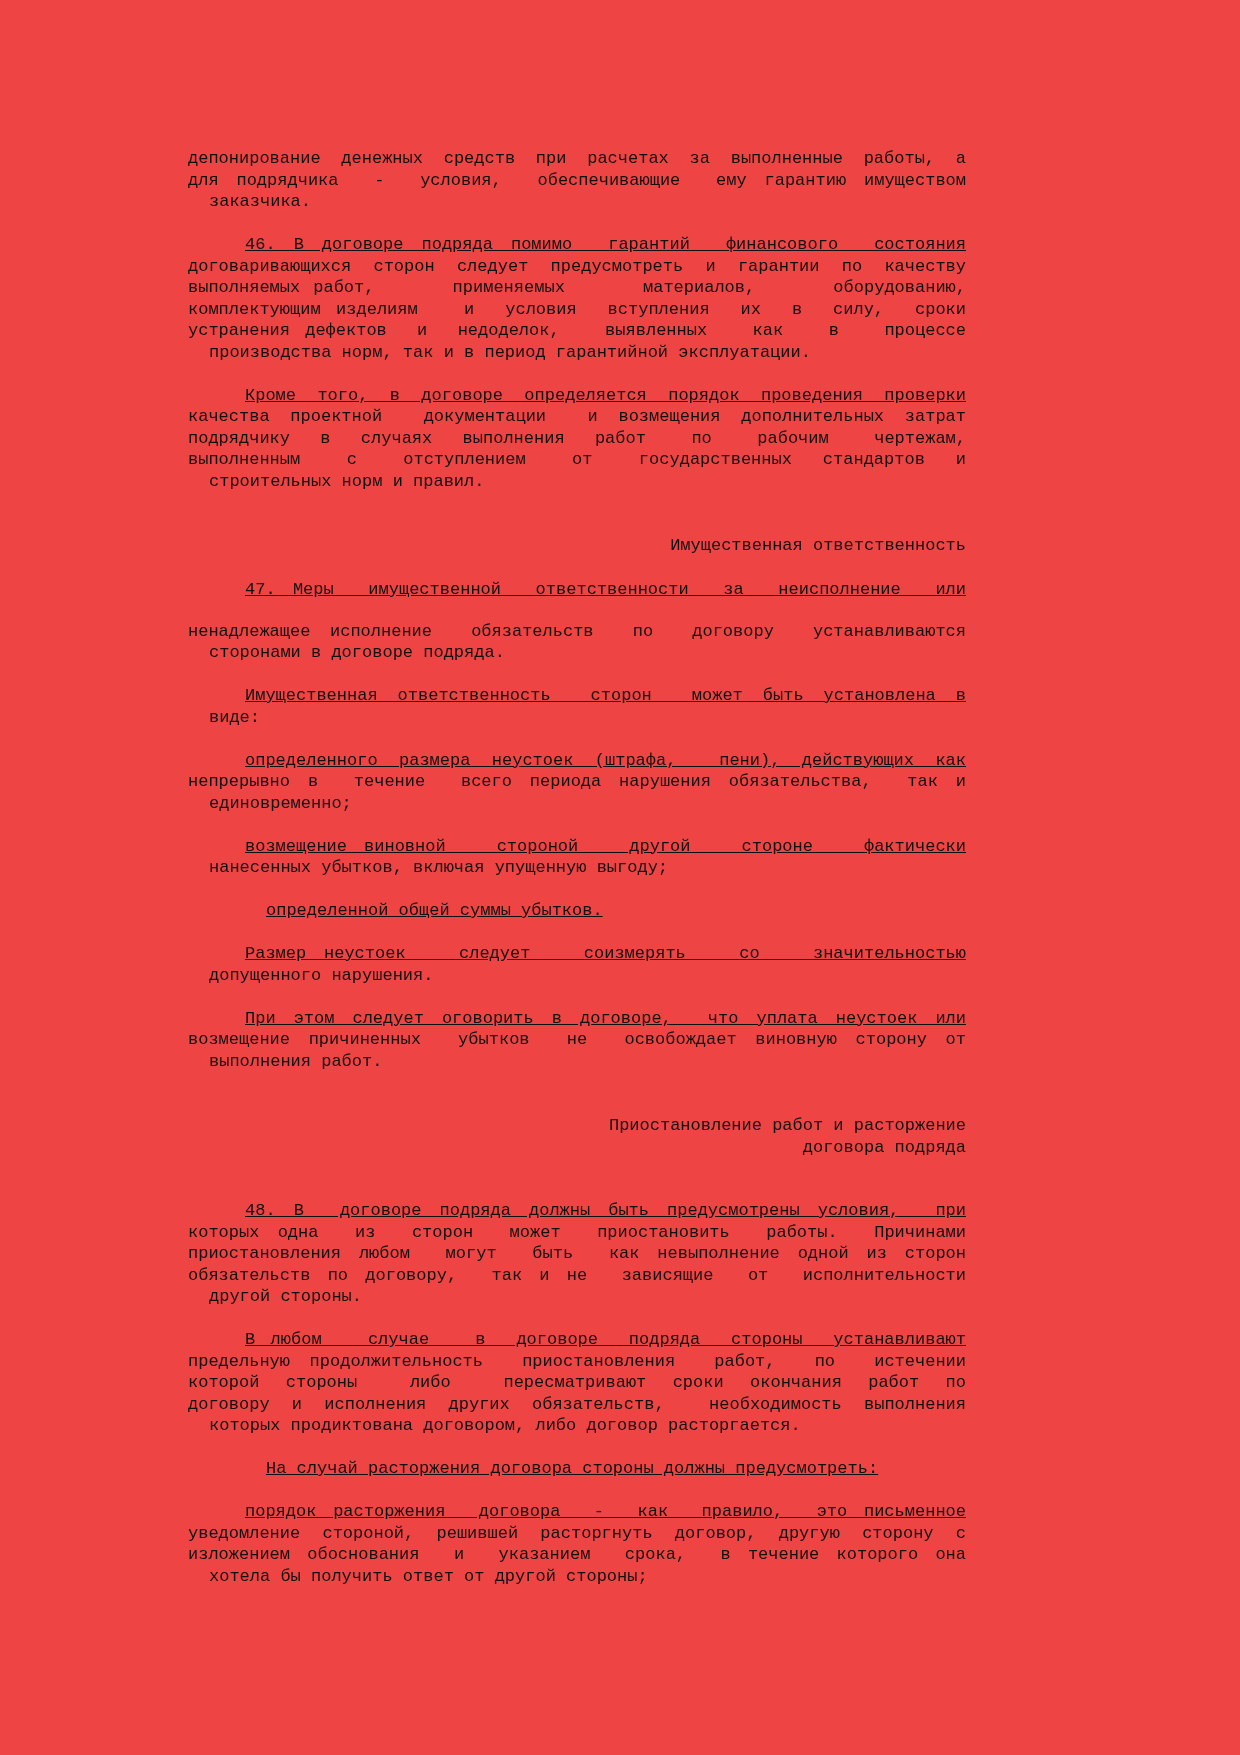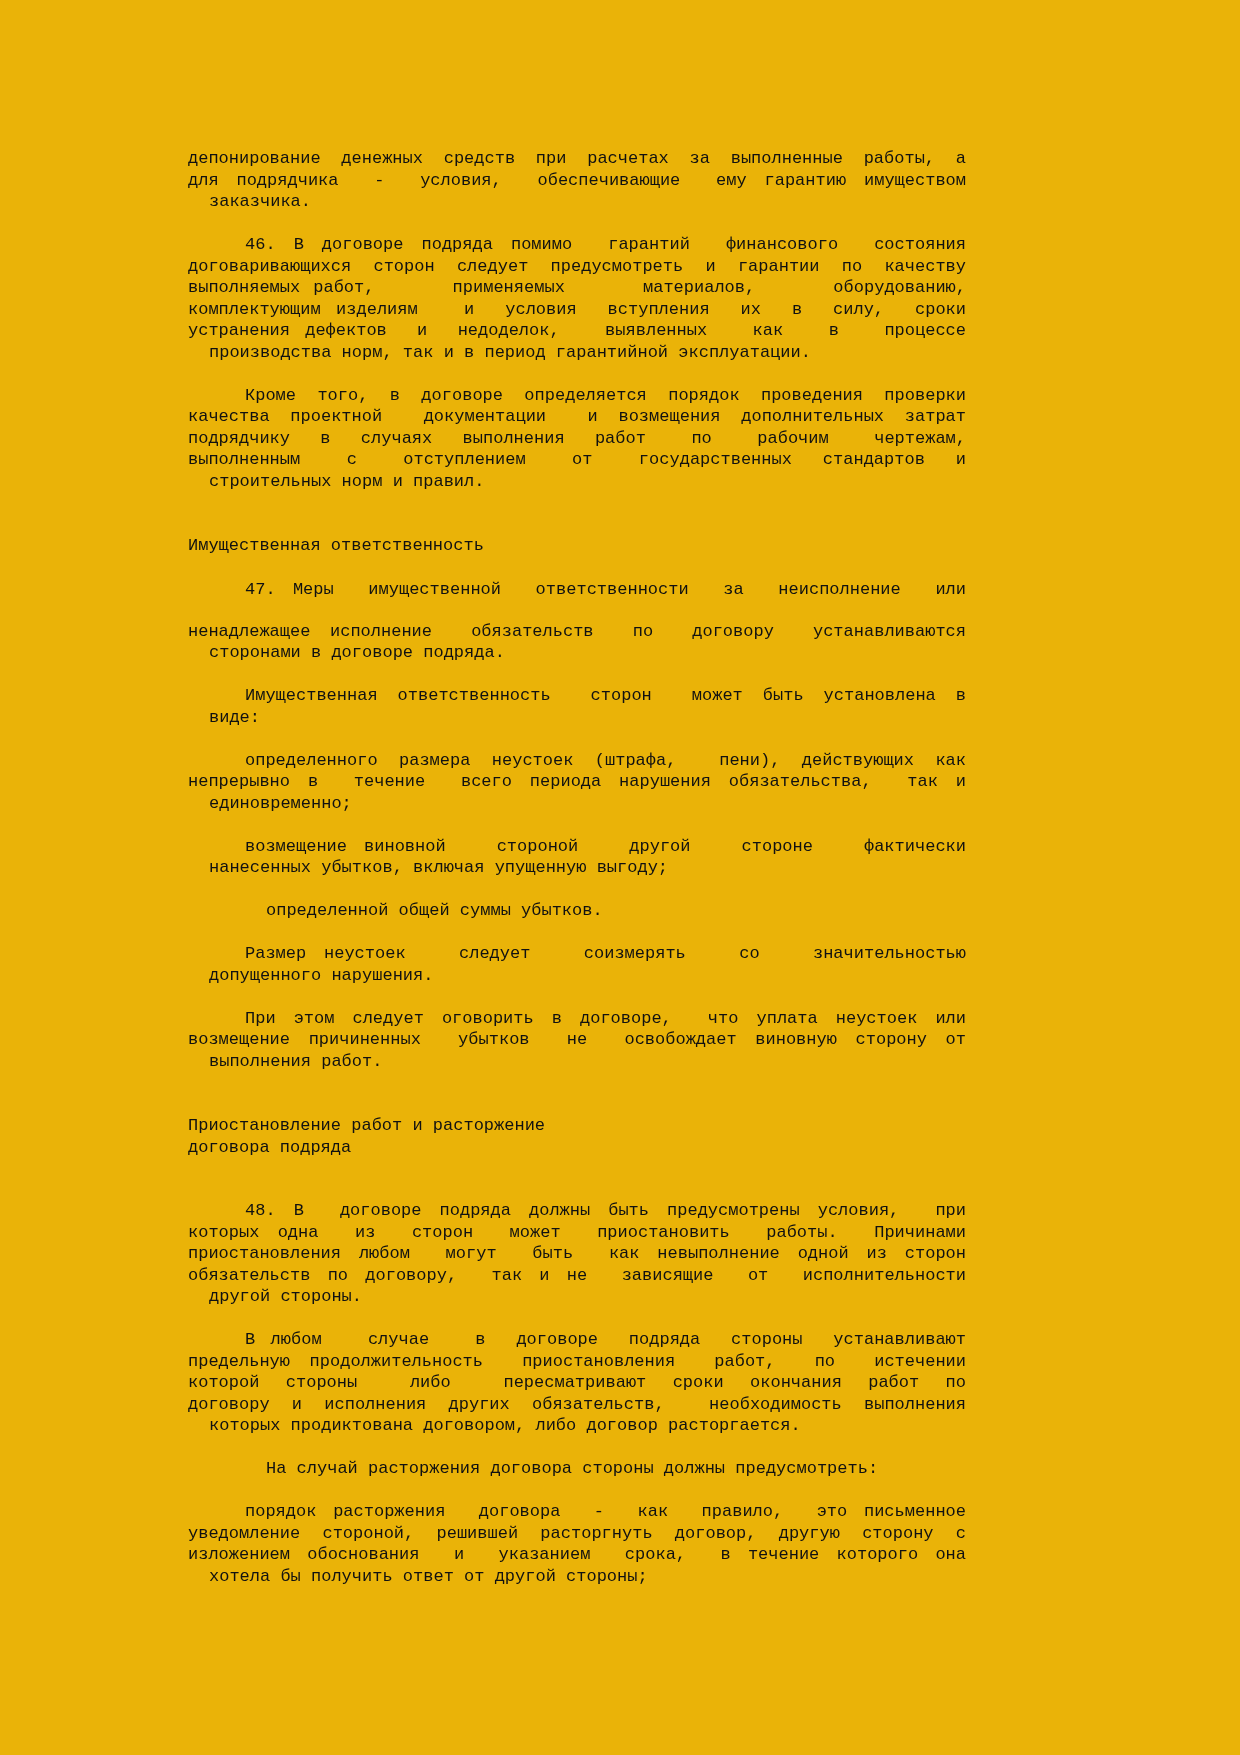--- a/index.html
+++ b/index.html
@@ -1,40 +1,40 @@
 <!DOCTYPE html>
 <html><head>
   <meta charset="utf-8">
   <style>
     html, body { margin: 0; padding: 0; background: #ffffff; }
     body { width: 1240px; height: 1755px; position: relative; overflow: hidden; }
-    .page { position: absolute; left: 0; top: 0; width: 1240px; height: 1755px; background: #eab308; }
+    .page { position: absolute; left: 0; top: 0; width: 1240px; height: 1755px; background: #ef4444; }
     .line {
       position: absolute;
       left: 188px;
       width: 778px;
       font-family: "Liberation Mono", "DejaVu Sans Mono", monospace;
       font-size: 17px;
       line-height: 21.5px;
       color: #111111;
       white-space: pre;
       text-align: justify;
       text-align-last: justify;
     }
     .line.last { text-align-last: left; margin-left: 21px; }
-    .line.indent { left: 245px; width: 721px; }
+    .line.indent { left: 245px; width: 721px; text-decoration: underline; }
     .heading {
       position: absolute;
       left: 188px;
       width: 778px;
       font-family: "Liberation Mono", "DejaVu Sans Mono", monospace;
       font-size: 17px;
       line-height: 21.5px;
       color: #111111;
-      text-align: left;
+      text-align: right;
       white-space: pre;
     }
   </style>
 </head>
 <body>
 
 <div class="page">
 
   <div class="line" style="top:148px">депонирование денежных средств при расчетах за выполненные работы, а</div>
   <div class="line" style="top:169.5px">для подрядчика  -  условия,  обеспечивающие  ему гарантию имуществом</div>

